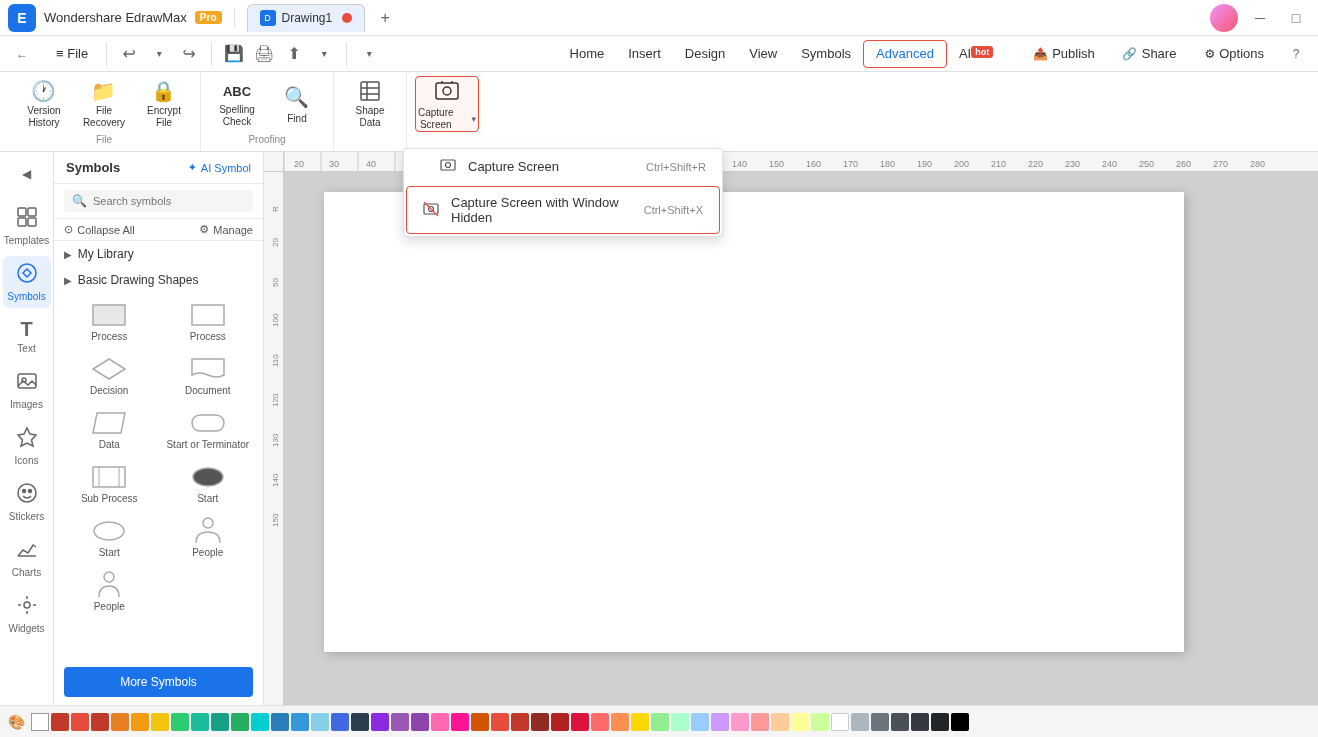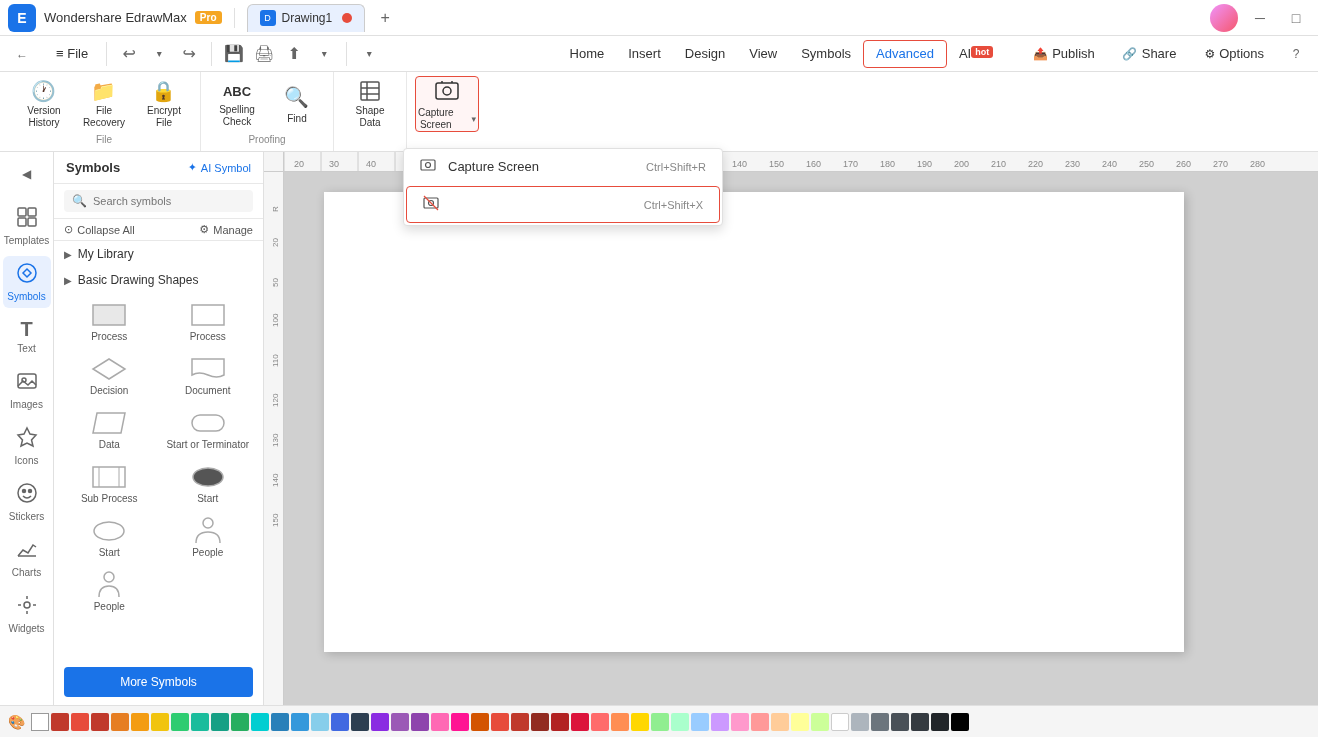--- a/index.html
+++ b/index.html
@@ -48,21 +48,21 @@
     }
     .ribbon-group { display: flex; flex-direction: column; align-items: center; justify-content: space-between; padding: 4px 8px; border-right: 1px solid #e8e8e8; }
     .ribbon-group:last-child { border-right: none; }
     .ribbon-group-items { display: flex; align-items: flex-start; gap: 4px; flex: 1; }
     .ribbon-group-label { font-size: 10px; color: #888; padding-bottom: 2px; }
     .ribbon-btn { display: flex; flex-direction: column; align-items: center; justify-content: center; width: 56px; height: 56px; cursor: pointer; border-radius: 4px; padding: 4px; gap: 2px; }
     .ribbon-btn.highlighted { border: 1.5px solid #e74c3c; background: #fff5f5; }
     .ribbon-icon { width: 28px; height: 28px; display: flex; align-items: center; justify-content: center; font-size: 20px; color: #444; }
     .ribbon-label { font-size: 10px; color: #333; text-align: center; line-height: 1.2; }
     .capture-dropdown { position: absolute; top: 100%; left: 0; background: white; border: 1px solid #e0e0e0; box-shadow: 0 4px 12px rgba(0,0,0,0.15); z-index: 1000; width: 320px; border-radius: 4px; }
-    .capture-dropdown-item { display: flex; align-items: center; padding: 8px 16px; gap: 12px; cursor: pointer; font-size: 13px; color: #333; }
+    .capture-dropdown-item { display: flex; align-items: center; padding: 8px 16px; gap: 12px; cursor: pointer; font-size: 13px; color: #333; margin-left: 20px; }
     .capture-dropdown-item.highlighted { border: 1.5px solid #e74c3c; margin: 2px; border-radius: 4px; }
     .capture-dropdown-shortcut { margin-left: auto; color: #888; font-size: 11px; }
     .capture-icon { font-size: 14px; }
 
     
     .main-layout { display: flex; height: calc(737px - 36px - 36px - 80px - 32px); }
 
     
     .sidebar-icons {
       width: 54px; background: #fff; border-right: 1px solid #e0e0e0;
@@ -260,20 +260,21 @@
         <span class="capture-dropdown-shortcut">Ctrl+Shift+R</span>
       </div>
       <div class="capture-dropdown-item highlighted">
         <span class="capture-icon">
           <svg width="16" height="16" viewBox="0 0 16 16" fill="none" stroke="#555" stroke-width="1.2">
             <rect x="1" y="3" width="14" height="10" rx="1"></rect>
             <circle cx="8" cy="8" r="2.5"></circle>
             <line x1="1" y1="1" x2="15" y2="15" stroke="#e74c3c"></line>
           </svg>
         </span>
+        <span>Capture Screen with Window Hidden</span>
         <span class="capture-dropdown-shortcut">Ctrl+Shift+X</span>
       </div>
     </div>
   </div>
 </div>
 
 <div class="main-layout" style="height: calc(737px - 36px - 36px - 80px - 32px); display:flex;">
 
   <div class="sidebar-icons">
     <div class="sidebar-collapse">◀</div>

